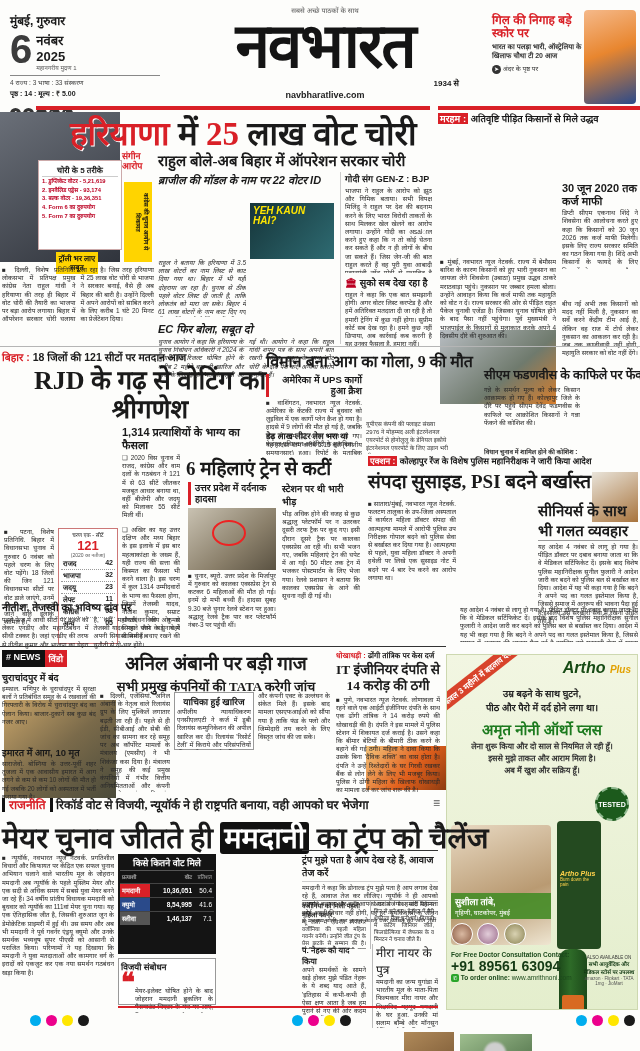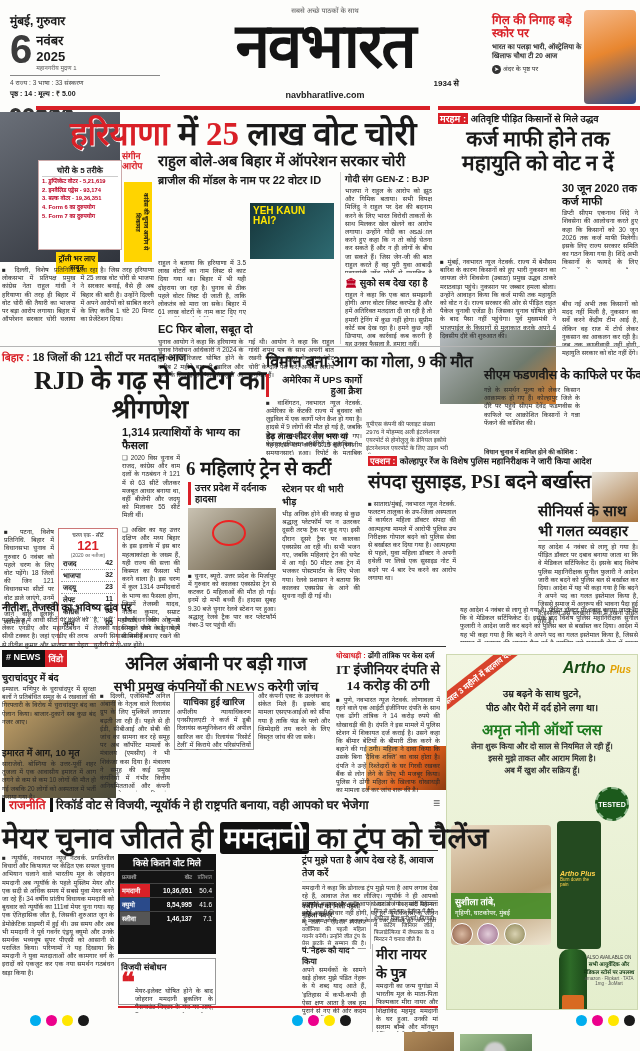--- a/index.html
+++ b/index.html
@@ -91,42 +91,41 @@
   <div class="abs ylabel" style="left:124px;top:182px;width:28px;height:80px;font-size:6px;padding:2px;writing-mode:vertical-rl;">कांग्रेस की चुनाव आयोग से शिकायत</div>
 
   <div class="abs serif" style="left:70px;top:110px;width:470px;font-size:33px;font-weight:900;white-space:nowrap;">
     <span class="red" style="text-shadow:1px 1px 0 #fff;">हरियाणा</span>
     <span>में</span>
     <span class="red">25</span>
     <span>लाख वोट चोरी</span>
   </div>
   <div class="abs serif" style="left:158px;top:150px;width:290px;font-size:15px;font-weight:bold;">राहुल बोले-अब बिहार में ऑपरेशन सरकार चोरी</div>
 
-  <div class="abs" style="left:158px;top:172px;width:176px;height:172px;">
+  <div class="abs" style="left:158px;top:172px;width:176px;height:172px;font-style:italic;">
     <div style="font-size:11px;font-weight:900;">ब्राजील की मॉडल के नाम पर 22 वोटर ID</div>
     <div class="photo abs" style="left:92px;top:16px;width:84px;height:56px;background:linear-gradient(130deg,#16353a,#2e6b72);">
       <div style="color:#ffe600;font-weight:900;font-size:10px;padding:3px;line-height:1;">YEH KAUN HAI?</div>
     </div>
     <div class="body-text" style="margin-top:16px;width:88px;height:58px;">राहुल ने बताया कि हरियाणा में 3.5 लाख वोटरों का नाम लिस्ट से काट दिया गया था। बिहार में भी यही दोहराया जा रहा है। चुनाव से ठीक पहले वोटर लिस्ट दी जाती है, ताकि लोकतंत्र को मारा जा सके। बिहार में 61 लाख वोटरों के नाम काट दिए गए हैं। उन्होंने अपने प्रेजेंटेशन में हरियाणा की वोटर लिस्ट डिस्प्ले हुए बताया कि ब्राजील की एक मॉडल ने हरियाणा चुनाव के दौरान 10 बूथ पर 22 बार वोट डाला, इस तरह 2024 में 25 लाख वोटों की चोरी हुई।</div>
     <div style="font-size:11px;font-weight:900;margin-top:4px;">EC फिर बोला, सबूत दो</div>
     <div class="body-text cols2" style="margin-top:2px;height:62px;">चुनाव आयोग ने कहा कि हरियाणा के चुनाव निर्वाचन अधिकारी ने 2024 के चुनाव की रिजल्ट घोषित होने के करीब 2 महीने बाद ही खारिज और दावों के लिए 'इन्हार मतदाता सूची' आ गई थी। आयोग ने कहा कि राहुल गांधी शपथ पत्र के साथ अपनी बात रखनी चाहिए, सुबूत के साथ 'वोट चोरी' के दावे पेश करें, अन्यथा आरोप अनुचित हैं।</div>
   </div>
 
   <div class="abs" style="left:340px;top:172px;width:92px;height:172px;border-left:1px solid #ccc;padding-left:4px;">
     <div style="font-size:9px;font-weight:900;">गोदी संग GEN-Z : BJP</div>
     <div class="body-text" style="height:86px;margin-top:2px;">भाजपा ने राहुल के आरोप को झूठ और गिमिक बताया। सभी विपक्ष मिलिंदु ने राहुल पर देश की बदनाम करने के लिए भारत विरोधी ताकतों के साथ मिलकर खेल खेलने का आरोप लगाया। उन्होंने गोदी का अsalाल करने हुए कहा कि न तो कोई चेतना कर सकते हैं और न ही लोगों के बीच जा सकते हैं। जिस जेन-जी की बात राहुल करते हैं वह पूरी युवा आबादी प्रधानमंत्री नरेंद्र मोदी से प्रभावित है और पूरी तरह देश के साथ है।</div>
     <div style="font-size:9.5px;font-weight:900;margin-top:3px;"><span style="color:#b02;">🏛</span> <span>सुको सब देख रहा है</span></div>
     <div class="body-text" style="height:56px;margin-top:2px;">राहुल ने कहा कि एक बात समझानी होगी। अगर वोटर लिस्ट करप्टेड है और हमें अतिरिक्त मतदाता दी जा रही है तो हमारी ट्रेनिंग में कुछ नहीं होगा। सुप्रीम कोर्ट सब देख रहा है। हमने कुछ नहीं छिपाया, अब कार्रवाई कब करनी है यह उनका फैसला है, हमारा नहीं।</div>
   </div>
 
   <div class="abs body-text cols2" style="left:2px;top:266px;width:152px;height:78px;">■ दिल्ली, विशेष प्रतिनिधि. लोकसभा में प्रतिपक्ष प्रमुख कांग्रेस नेता राहुल गांधी ने हरियाणा की तरह ही बिहार में वोट चोरी की तैयारी का भाजपा पर बड़ा आरोप लगाया। बिहार में ऑपरेशन सरकार चोरी चलाया जा रहा है। जिस तरह हरियाणा में 25 लाख वोट चोरी से भाजपा ने सरकार बनाई, वैसे ही अब बिहार की बारी है। उन्होंने दिल्ली में अपने आरोपों को साबित करने के लिए करीब 1 घंटे 20 मिनट का प्रेजेंटेशन दिया।</div>
 
   <div class="abs" style="left:438px;top:112px;width:200px;">
     <div class="kicker" style="font-size:9.5px;"><span style="background:#d92027;color:#fff;padding:0 2px;">मरहम :</span> <span>अतिवृष्टि पीड़ित किसानों से मिले उद्धव</span></div>
-    <div class="serif" style="font-size:21px;font-weight:900;text-align:center;line-height:1.15;margin-top:2px;">कर्ज माफी होने तक महायुति को वोट न दें</div>
   </div>
   <div class="abs photo" style="left:440px;top:180px;width:116px;height:74px;background:linear-gradient(140deg,#b8bdc2,#6f7a6d 60%,#d77e2d);"></div>
   <div class="abs body-text" style="left:440px;top:258px;width:116px;height:104px;">■ मुंबई, नवभारत न्यूज नेटवर्क. राज्य में बेमौसम बारिश के कारण किसानों को हुए भारी नुकसान का जायजा लेने शिवसेना (उबाठा) प्रमुख उद्धव ठाकरे मराठवाड़ा पहुंचे। नुकसान पर जब्बार हमला बोला। उन्होंने आवाहन किया कि कर्ज माफी तक महायुति को वोट न दें। राज्य सरकार की ओर से पीड़ित राहत पैकेज चुनावी एजेंडा है। जिसका चुनाव घोषित होने के बाद पैसा नहीं पहुंचेगा। पूर्व मुख्यमंत्री ने भाजपाईल के किसानों से मुलाकात करके अपने 4 दिवसीय दौरे की शुरुआत की।</div>
   <div class="abs" style="left:562px;top:182px;width:76px;">
     <div style="font-size:11px;font-weight:900;line-height:1.15;">30 जून 2020 तक कर्ज माफी</div>
     <div class="body-text" style="height:60px;margin-top:2px;">डिप्टी सीएम एकनाथ शिंदे ने शिवसेना की आलोचना करते हुए कहा कि किसानों को 30 जून 2026 तक कर्ज माफी मिलेगी। इसके लिए राज्य सरकार समिति का गठन किया गया है। शिंदे अभी किसानों के फायदे के लिए किसानों को गुमराह कर रहा है।</div>
   </div>
   <div class="abs photo" style="left:592px;top:248px;width:46px;height:50px;background:linear-gradient(150deg,#e9e4da,#a8743d);"></div>
   <div class="abs body-text" style="left:562px;top:300px;width:76px;height:62px;">बीच नई अभी तक किसानों को मदद नहीं मिली है, नुकसान का सर्वे करने केंद्रीय टीम आई है, लेकिन वह राज में टोर्च लेकर नुकसान का आकलन कर रही है। जब तक काजीवाड़ी नहीं होगी, महायुति सरकार को वोट नहीं देंगे।</div>
 
@@ -235,21 +234,21 @@
       <span style="background:#d92027;color:#fff;font-size:9px;font-weight:900;padding:2px 4px;">विंडो</span>
     </div>
     <div style="font-size:9.5px;font-weight:900;margin-top:4px;">चुराचांदपुर में बंद</div>
     <div class="body-text" style="height:58px;margin-top:1px;">इम्फाल. मणिपुर के चुराचांदपुर में सुरक्षा बलों ने प्रतिबंधित समूह के 4 रखवालों की गिरफ्तारी के विरोध में चुराचांदपुर बंद का ऐलान किया। बाजार-दुकानें सब कुछ बंद नजर आए।</div>
     <div style="font-size:9.5px;font-weight:900;margin-top:3px;">इमारत में आग, 10 मृत</div>
     <div class="body-text" style="height:48px;margin-top:1px;">साराजेवो. बोस्निया के उत्तर-पूर्वी शहर तुजला में एक आवासीय इमारत में आग लगने से कम से कम 10 लोगों की मौत हो गई जबकि 20 लोगों को अस्पताल में भर्ती कराया गया है।</div>
   </div>
 
   <div class="abs" style="left:100px;top:650px;width:232px;text-align:center;">
     <div class="serif" style="font-size:19px;font-weight:900;">अनिल अंबानी पर बड़ी गाज</div>
-    <div class="serif" style="font-size:13px;font-weight:bold;margin-top:1px;">सभी प्रमुख कंपनियों की NEWS करेगी जांच</div>
+    <div class="serif" style="font-size:13px;font-weight:bold;margin-top:1px;">सभी प्रमुख कंपनियों की TATA करेगी जांच</div>
   </div>
   <div class="abs body-text" style="left:100px;top:692px;width:70px;height:100px;">■ दिल्ली, एजेंसियां. अनिल अंबानी के नेतृत्व वाले रिलायंस ग्रुप के लिए मुश्किलें लगातार बढ़ती जा रही हैं। पहले से ही ईडी, सीबीआई और सेबी की जांच का सामना कर रहे समूह पर अब कॉर्पोरेट मामलों के मंत्रालय (एमसीए) ने भी शिकंजा कस दिया है। मंत्रालय ने समूह की कई प्रमुख कंपनियों में गंभीर वित्तीय अनियमितताओं और कंपनी कानून के उल्लंघन की जांच एसएफआईओ को सौंप दी है।</div>
   <div class="abs whitebox" style="left:174px;top:692px;width:80px;height:58px;padding:2px;border-color:#999;">
     <div style="font-size:9px;font-weight:900;text-align:center;">याचिका हुई खारिज</div>
     <div class="body-text" style="height:42px;">अपीलीय न्यायाधिकरण एनसीएलएटी ने कर्ज में डूबी रिलायंस कम्युनिकेशन की अपील खारिज कर दी। रिलायंस 'रिसोर्ट टेली' में किराये और परिसंपत्तियों की वसूली का अनुरोध किया गया था।</div>
   </div>
 
   <div class="abs body-text" style="left:258px;top:692px;width:72px;height:100px;">और कंपनी एक्ट के उल्लंघन के संकेत मिले हैं। इसके बाद मामला एसएफआईओ को सौंपा गया है ताकि फंड के फ्लो और जिम्मेदारी तय करने के लिए विस्तृत जांच की जा सके।</div>
 
   <div class="abs" style="left:336px;top:650px;width:104px;">
@@ -287,20 +286,25 @@
     </div>
     <div class="abs" style="left:4px;top:238px;width:100px;background:rgba(70,140,40,0.92);color:#fff;padding:2px 4px;">
       <div style="font-size:9px;font-weight:900;">सुशीला तांबे,</div>
       <div style="font-size:6.5px;">गृहिणी, घाटकोपर, मुंबई</div>
     </div>
     <div class="abs" style="left:4px;top:268px;">
       <span style="display:inline-block;width:22px;height:22px;border-radius:50%;background:radial-gradient(circle,#d9b9a2,#8a5a42);border:1px solid #fff;"></span>
       <span style="display:inline-block;width:22px;height:22px;border-radius:50%;background:radial-gradient(circle,#e2cdd9,#9a6a8a);border:1px solid #fff;"></span>
       <span style="display:inline-block;width:22px;height:22px;border-radius:50%;background:radial-gradient(circle,#d9d2b2,#8a8252);border:1px solid #fff;"></span>
     </div>
+    <div class="abs" style="left:4px;top:296px;width:130px;">
+      <div style="font-size:6.5px;font-weight:bold;color:#1c4a1c;">For Free Doctor Consultation Contact:</div>
+      <div style="font-size:14px;font-weight:900;color:#143a14;">+91 89561 63094</div>
+      <div style="font-size:6.5px;color:#1c4a1c;"><span style="display:inline-block;width:8px;height:8px;border-radius:2px;background:#2aa52a;color:#fff;font-size:5.5px;text-align:center;line-height:8px;">✆</span> <b>To order online:</b> <span>www.amrithnoni.com</span></div>
+    </div>
     <div class="abs" style="left:136px;top:300px;width:52px;text-align:center;">
       <div style="font-size:4.5px;color:#333;">ALSO AVAILABLE ON</div>
       <div style="font-size:5.5px;font-weight:900;color:#143a14;">सभी आयुर्वेदिक और मेडिकल स्टोर्स पर उपलब्ध</div>
       <div style="font-size:4.5px;color:#555;">amazon · Flipkart · TATA 1mg · JioMart</div>
     </div>
   </div>
 
   <div class="abs" style="left:2px;top:796px;width:438px;">
     <div style="font-size:12px;font-weight:bold;">
       <span style="border-left:3px solid #111;border-right:3px solid #111;padding:0 4px;color:#d92027;font-weight:900;">राजनीति</span>
@@ -346,21 +350,21 @@
 
   <div class="abs" style="left:302px;top:850px;width:136px;">
     <div style="font-size:9.5px;font-weight:900;border-top:1px solid #333;border-bottom:1px solid #ccc;padding:2px 0;">ट्रंप मुझे पता है आप देख रहे हैं, आवाज तेज करें</div>
     <div class="body-text" style="height:38px;margin-top:2px;">ममदानी ने कहा कि डोनाल्ड ट्रंप मुझे पता है आप लगाव देख रहे हैं, आवाज तेज कर लीजिए। न्यूयॉर्क ने ही आपको राष्ट्रपति बनाया और वही आपको घर भेजेगा। हमारी महानता कोई अधूरी विचार नहीं होगी, यह हर न्यूयॉर्कवासी के जीवन में महसूस होगी, यह चुनाव केवल एक व्यक्ति की जीत नहीं, बल्कि एक नई राजनीतिक सोच का संकेत है।</div>
   </div>
   <div class="abs" style="left:302px;top:944px;width:64px;">
     <div style="font-size:8px;font-weight:900;">पं. नेहरू को याद किया</div>
     <div class="body-text" style="height:50px;">अपने समर्थकों के सामने खड़े होकर मुझे पंडित नेहरू के ये शब्द याद आते हैं, 'इतिहास में कभी-कभी ही ऐसा क्षण आता है जब हम पुराने से नए की ओर कदम बढ़ाते हैं, जब एक युग समाप्त होता है और जब किसी युग की लंबे समय से दबाई गई आत्मा को अभिव्यक्ति मिलती है.'</div>
   </div>
   <div class="abs" style="left:372px;top:944px;width:66px;border-left:1px solid #bbb;padding-left:3px;">
-    <div style="font-size:14px;font-weight:700;">मीरा नायर के पुत्र</div>
+    <div style="font-size:12px;font-weight:400;">मीरा नायर के पुत्र</div>
     <div class="body-text" style="height:50px;">ममदानी का जन्म युगांडा में भारतीय मूल के माता-पिता फिल्मकार मीरा नायर और शिक्षाविद महमूद ममदानी के घर हुआ. उनकी मां सलाम बॉम्बे और मॉनसून वेडिंग जैसी विश्वप्रसिद्ध फिल्मों के लिए जाने जाते हैं।</div>
   </div>
 
   <div class="abs" style="left:118px;top:1006px;width:320px;border-bottom:2px solid #d92027;"></div>
   <div class="abs" style="left:302px;top:900px;width:136px;height:42px;border-top:1px solid #999;">
     <div style="display:flex;gap:4px;">
       <div style="width:64px;">
         <div style="font-size:6.5px;font-weight:900;">वर्जीनिया को मिली पहली महिला गवर्नर</div>
         <div class="body-text" style="height:30px;font-size:5.5px;">न्यू जर्सी में एबिगेल स्पैनबर्गर वर्जीनिया की पहली महिला गवर्नर बनेंगी। उन्होंने जीत ट्रंप के प्रेस झटके से सम्मान की है। रिपब्लिकन उम्मीदवार बुरी तरह हारे।</div>
       </div>

